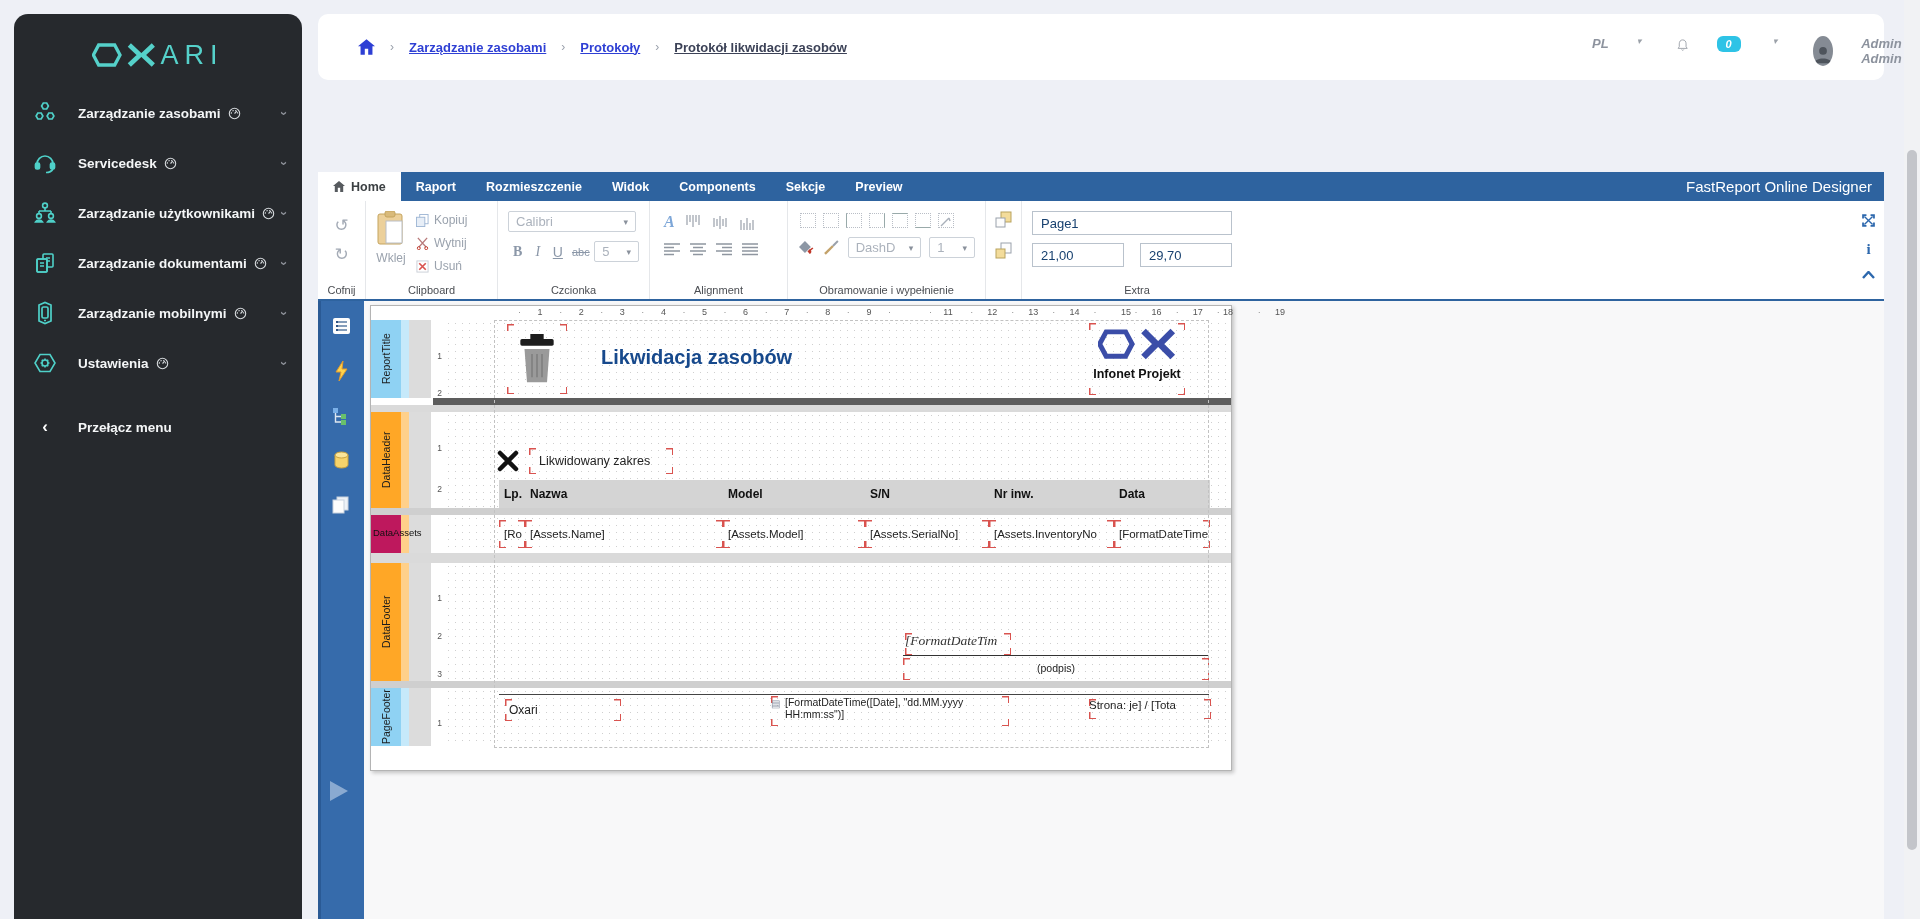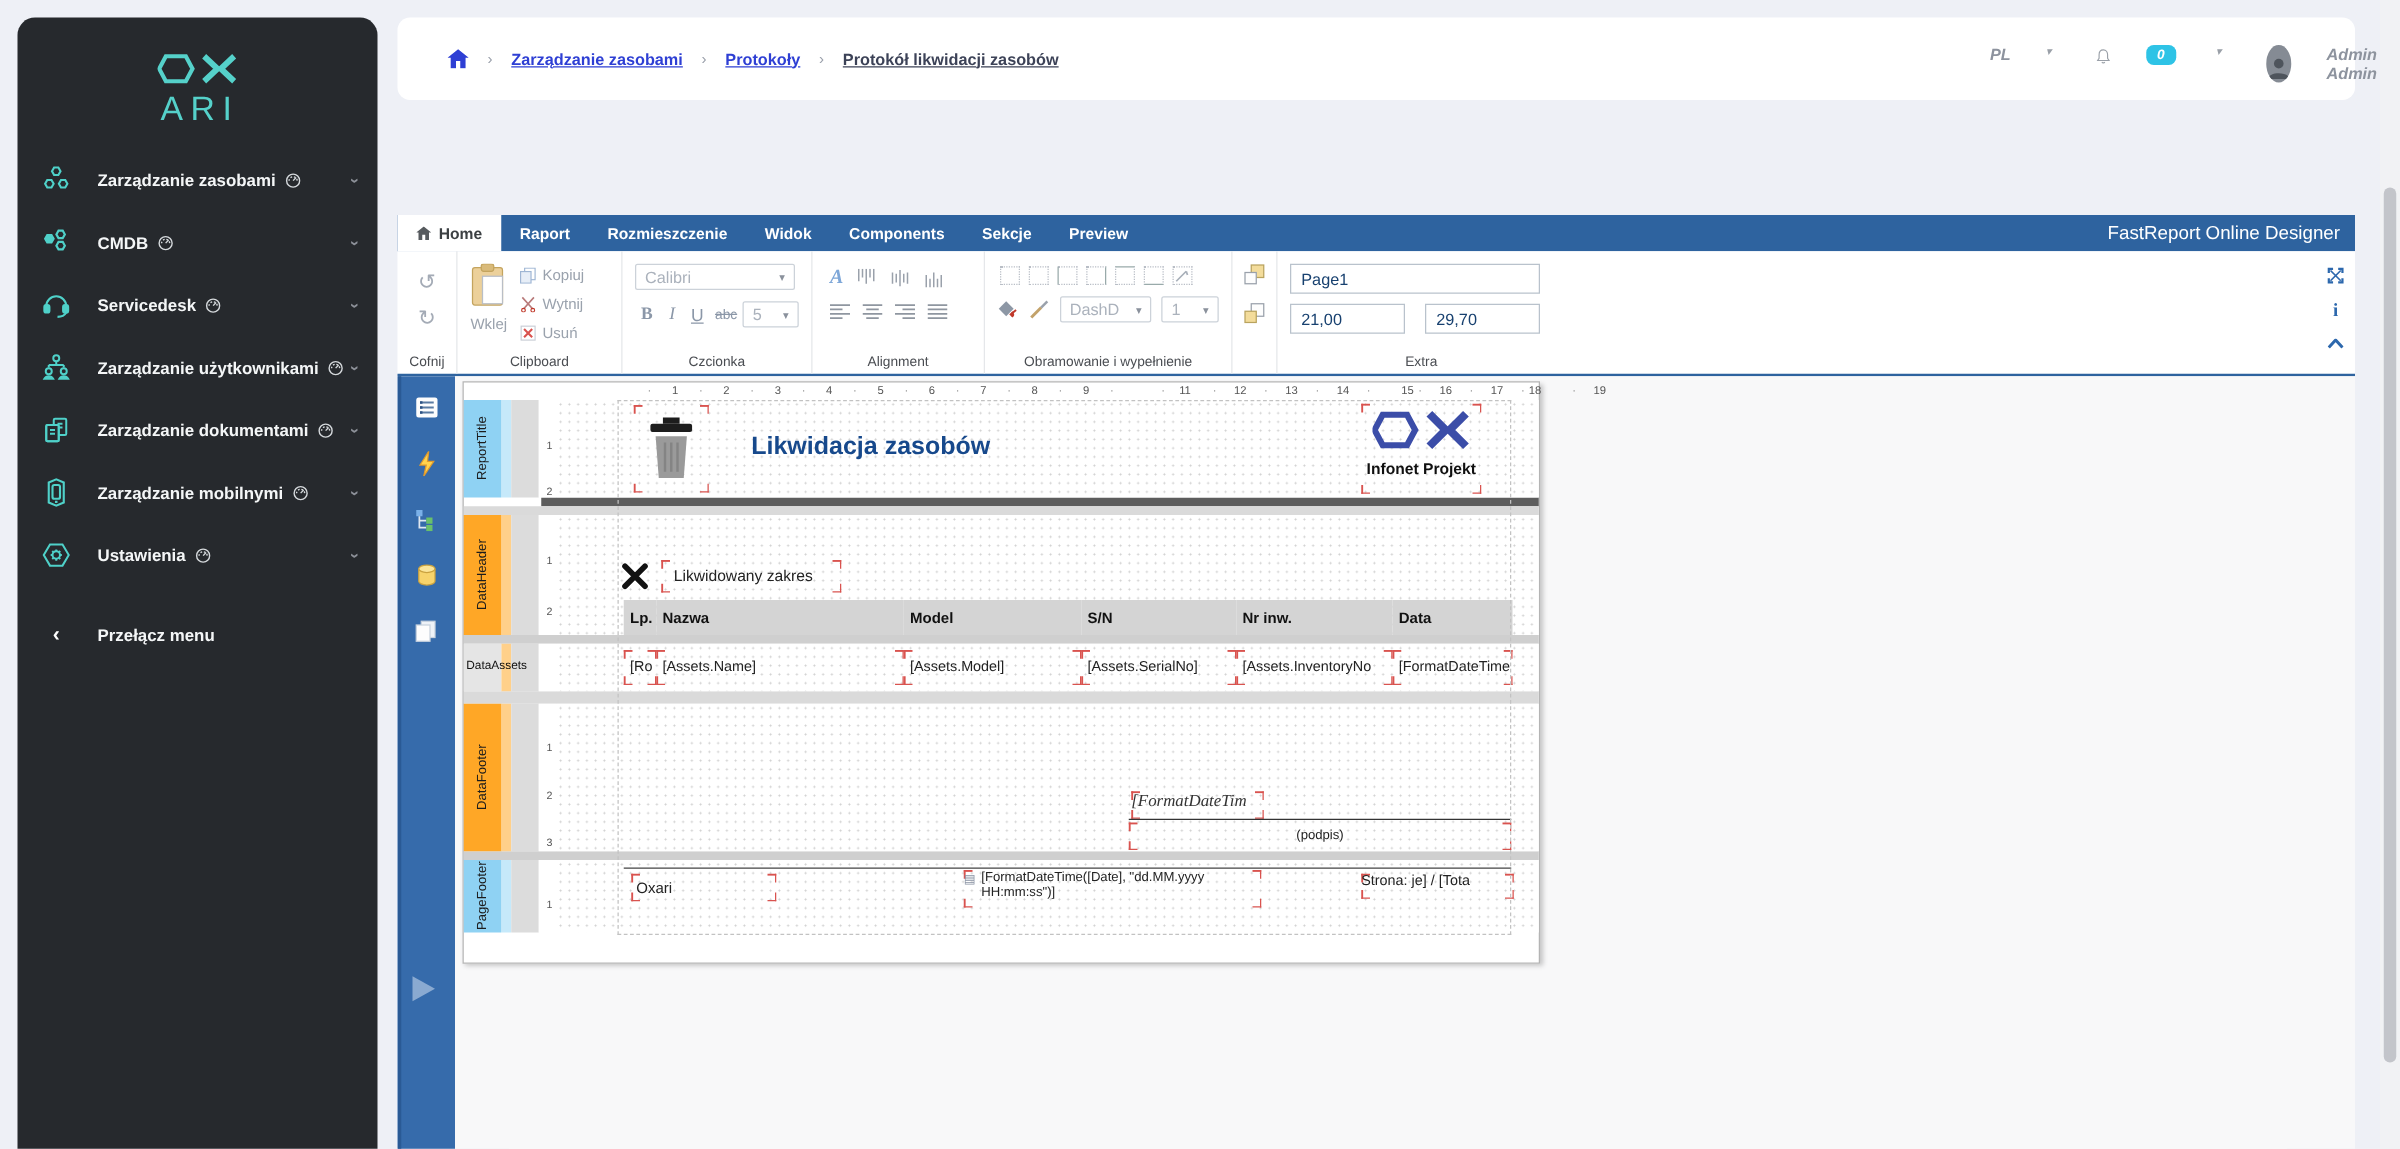--- a/index.html
+++ b/index.html
@@ -2,21 +2,21 @@
 <html><head>
 <meta charset="utf-8">
 <style>
   * { margin:0; padding:0; box-sizing:border-box; }
   html,body { width:1920px; height:919px; overflow:hidden; background:#eef0f6;
     font-family:"Liberation Sans", sans-serif; }
 
   
   .sidebar { position:absolute; left:14px; top:14px; bottom:0; width:288px;
     background:#26292d; border-radius:14px 14px 0 0; color:#eceef0; z-index:5; }
-  .logo-row { display:flex; justify-content:center; align-items:center; padding:24px 0 16px;flex-direction:column; }
+  .logo-row { display:flex; justify-content:center; align-items:center; padding:24px 0 16px; }
   .logo-ari { font-size:27px; letter-spacing:6px; color:#55d1ca; font-weight:400; margin-left:4px; }
   .menu-item { height:50px; display:flex; align-items:center; padding:0 16px 0 18px; cursor:pointer; }
   .mi-icon { width:26px; height:26px; color:#4fd1c9; flex:0 0 26px; display:flex; align-items:center; justify-content:center; }
   .mi-label { font-weight:700; font-size:13.5px; margin-left:20px; color:#f4f6f7; white-space:nowrap; }
   .gauge { margin-left:7px; opacity:.95; display:inline-flex; }
   .mi-caret { margin-left:auto; color:#8d9199; font-size:13px; transform:rotate(90deg); font-weight:700; }
   .toggle-row { margin-top:14px; }
   .toggle-chev { color:#fff; font-size:17px; font-weight:700; width:26px; text-align:center; }
 
   
@@ -139,38 +139,20 @@
   <div id="sidebar-menu">
       <div class="menu-item">
         <span class="mi-icon">
           <svg width="24" height="24" viewBox="0 0 24 24" fill="none" stroke="currentColor" stroke-width="1.7">
             <polygon points="10.3,2 13.7,2 15.4,5 13.7,8 10.3,8 8.6,5"></polygon>
             <polygon points="4.8,12 8.2,12 9.9,15 8.2,18 4.8,18 3.1,15"></polygon>
             <polygon points="15.8,12 19.2,12 20.9,15 19.2,18 15.8,18 14.1,15"></polygon>
           </svg>
         </span>
         <span class="mi-label">Zarządzanie zasobami</span>
-        <span class="gauge">
-          <svg width="13" height="13" viewBox="0 0 14 14" fill="none" stroke="#dfe3e6" stroke-width="1.2">
-            <circle cx="7" cy="7" r="5.6"></circle>
-            <path d="M7 7 L9.6 4.4"></path>
-            <path d="M3.5 7.2 a3.5 3.5 0 0 1 7 0" stroke-dasharray="1.5 1.5"></path>
-          </svg>
-        </span>
-        <span class="mi-caret">›</span>
-      </div>
-      <div class="menu-item">
-        <span class="mi-icon">
-          <svg width="24" height="24" viewBox="0 0 24 24" fill="none" stroke="currentColor" stroke-width="1.7">
-            <polygon points="4.8,6 8.2,6 9.9,9 8.2,12 4.8,12 3.1,9" fill="currentColor"></polygon>
-            <polygon points="13.8,2.5 17.2,2.5 18.9,5.5 17.2,8.5 13.8,8.5 12.1,5.5"></polygon>
-            <polygon points="13.8,11.5 17.2,11.5 18.9,14.5 17.2,17.5 13.8,17.5 12.1,14.5"></polygon>
-          </svg>
-        </span>
-        <span class="mi-label">CMDB</span>
         <span class="gauge">
           <svg width="13" height="13" viewBox="0 0 14 14" fill="none" stroke="#dfe3e6" stroke-width="1.2">
             <circle cx="7" cy="7" r="5.6"></circle>
             <path d="M7 7 L9.6 4.4"></path>
             <path d="M3.5 7.2 a3.5 3.5 0 0 1 7 0" stroke-dasharray="1.5 1.5"></path>
           </svg>
         </span>
         <span class="mi-caret">›</span>
       </div>
       <div class="menu-item">
@@ -643,21 +625,21 @@
               <div class="cell sel" style="width: 124px;">S/N</div>
               <div class="cell sel" style="width: 125px;">Nr inw.</div>
               <div class="cell sel" style="width: 96px;">Data</div>
             </div>
         </div>
       </div>
       <div class="sep"></div>
 
       <div class="band" id="band-2" style="height:38px">
         <div class="rail">
-          <div class="rail-main" style="overflow: visible; background: #e5e5e5;">
+          <div class="rail-main" style="overflow: visible; background: #be185d;">
               <span class="band-name-h">DataAssets</span>
             </div>
           <div class="rail-lite" style="background: rgb(255, 208, 138);"></div>
             <div class="rail-gray"></div>
           <div class="rail-ruler"></div>
         </div>
         <div class="band-content">
           <div class="tbl-row data" id="data-row" style="top:5px">
               <div class="cell sel" style="width: 26px;">[Ro</div>
               <div class="cell sel" style="width: 198px;">[Assets.Name]</div>

